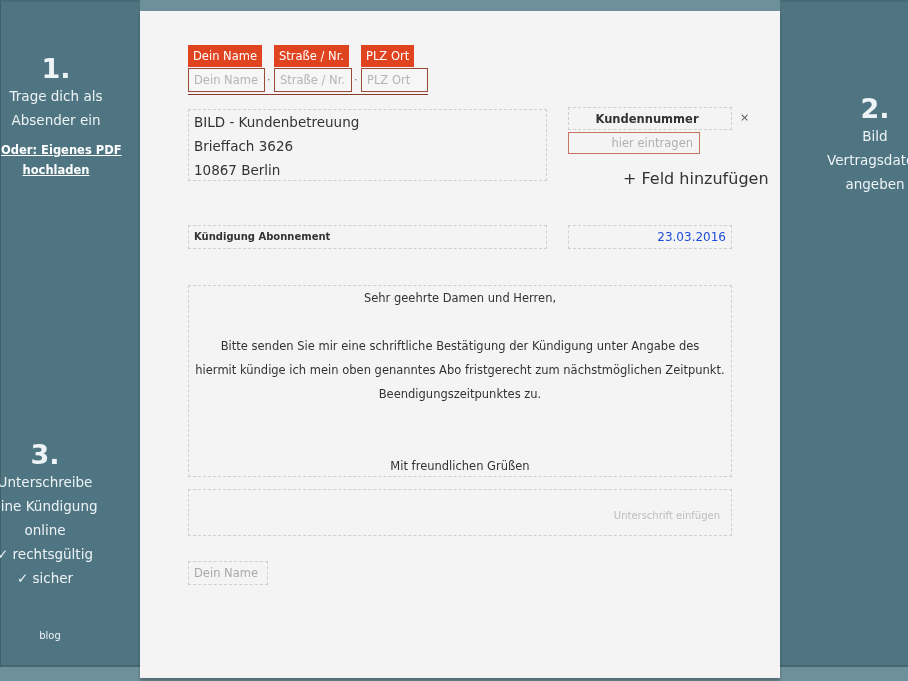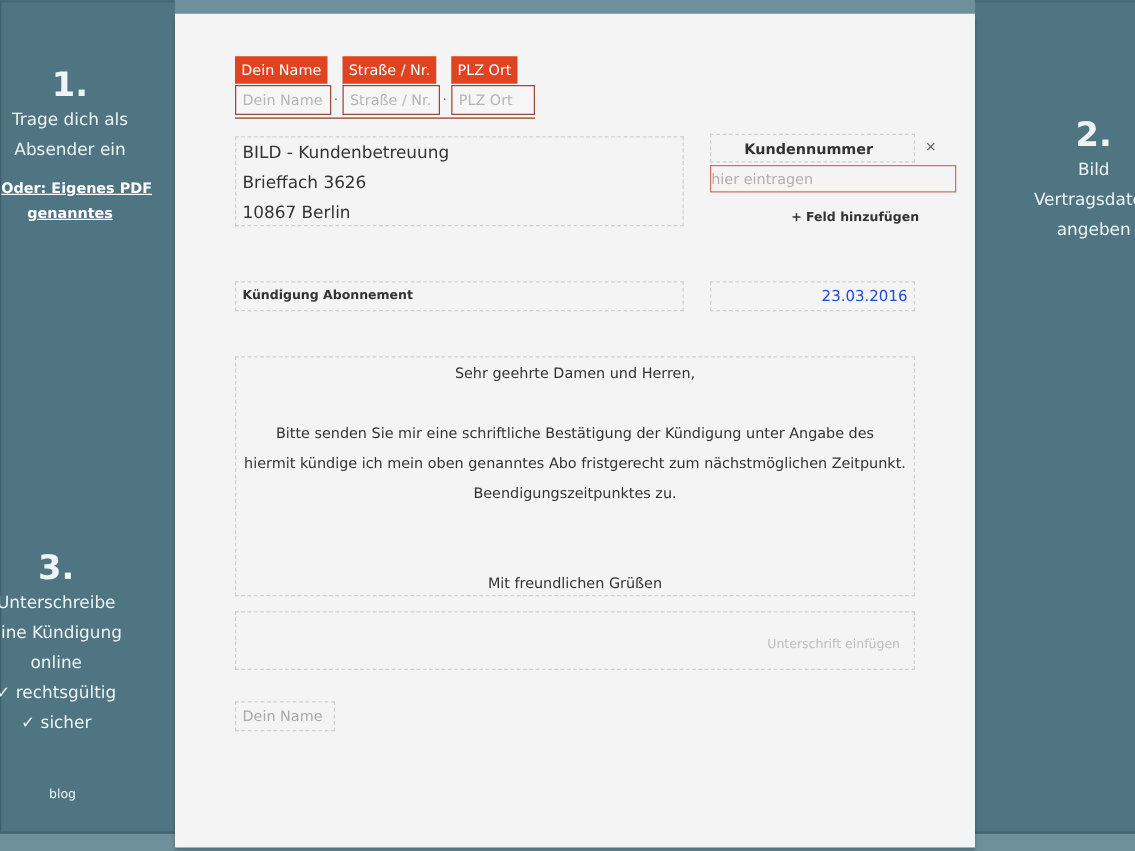--- a/index.html
+++ b/index.html
@@ -50,25 +50,25 @@
     .addr {
       position: absolute; left: 48px; top: 98px; width: 359px; height: 72px; padding: 0 5px;
       font-size: 13.5px; color: #333; line-height: 24px;
     }
     .kd-label {
       position: absolute; left: 428px; top: 96px; width: 164px; height: 23px;
       text-align: center; padding-right: 6px; font-size: 11.5px; font-weight: bold; color: #333; line-height: 22px;
     }
     .kd-close { position: absolute; left: 600px; top: 100px; font-size: 11px; color: #555; cursor: pointer; }
     .kd-input {
-      position: absolute; left: 428px; top: 121px; width: 197px; height: 22px;
-      border: 1px solid #c87463; padding-right: 6px;
+      position: absolute; left: 428px; top: 121px; width: 132px; height: 22px;
+      border: 1px solid #c87463; text-align: right; padding-right: 6px;
       font-size: 11.5px; color: #b0b0b0; line-height: 20px;
     }
-    .add-field { position: absolute; left: 493px; top: 158px; font-size: 10px; font-weight: bold; color: #333; cursor: pointer; white-space: nowrap; }
+    .add-field { position: absolute; left: 483px; top: 158px; font-size: 16px; font-weight: normal; color: #333; cursor: pointer; white-space: nowrap; }
 
     .subject {
       position: absolute; left: 48px; top: 214px; width: 359px; height: 24px; padding: 0 5px;
       font-size: 10px; font-weight: bold; color: #333; line-height: 22px;
     }
     .date {
       position: absolute; left: 428px; top: 214px; width: 164px; height: 24px; padding-right: 5px;
       text-align: right; font-size: 12px; color: #1d4ed8; line-height: 22px;
     }
     .body-text {
@@ -89,21 +89,21 @@
 <body>
 
 <div class="side left">
   <div class="step" style="left:0; width:110px; top:52px;">
     <div class="step-num">1.</div>
     <div class="step-line">Trage dich als</div>
     <div class="step-line">Absender ein</div>
     <div style="height:8px;"></div>
     <div class="upload-link">
       <div>Oder: Eigenes PDF</div>
-      <div>genanntes</div>
+      <div>hochladen</div>
     </div>
   </div>
 
   <div class="step" style="left:-16px; width:120px; top:438px;">
     <div class="step-num">3.</div>
     <div class="step-line">Unterschreibe</div>
     <div class="step-line">eine Kündigung</div>
     <div class="step-line">online</div>
     <div class="step-line">✓ rechtsgültig</div>
     <div class="step-line">✓ sicher</div>

